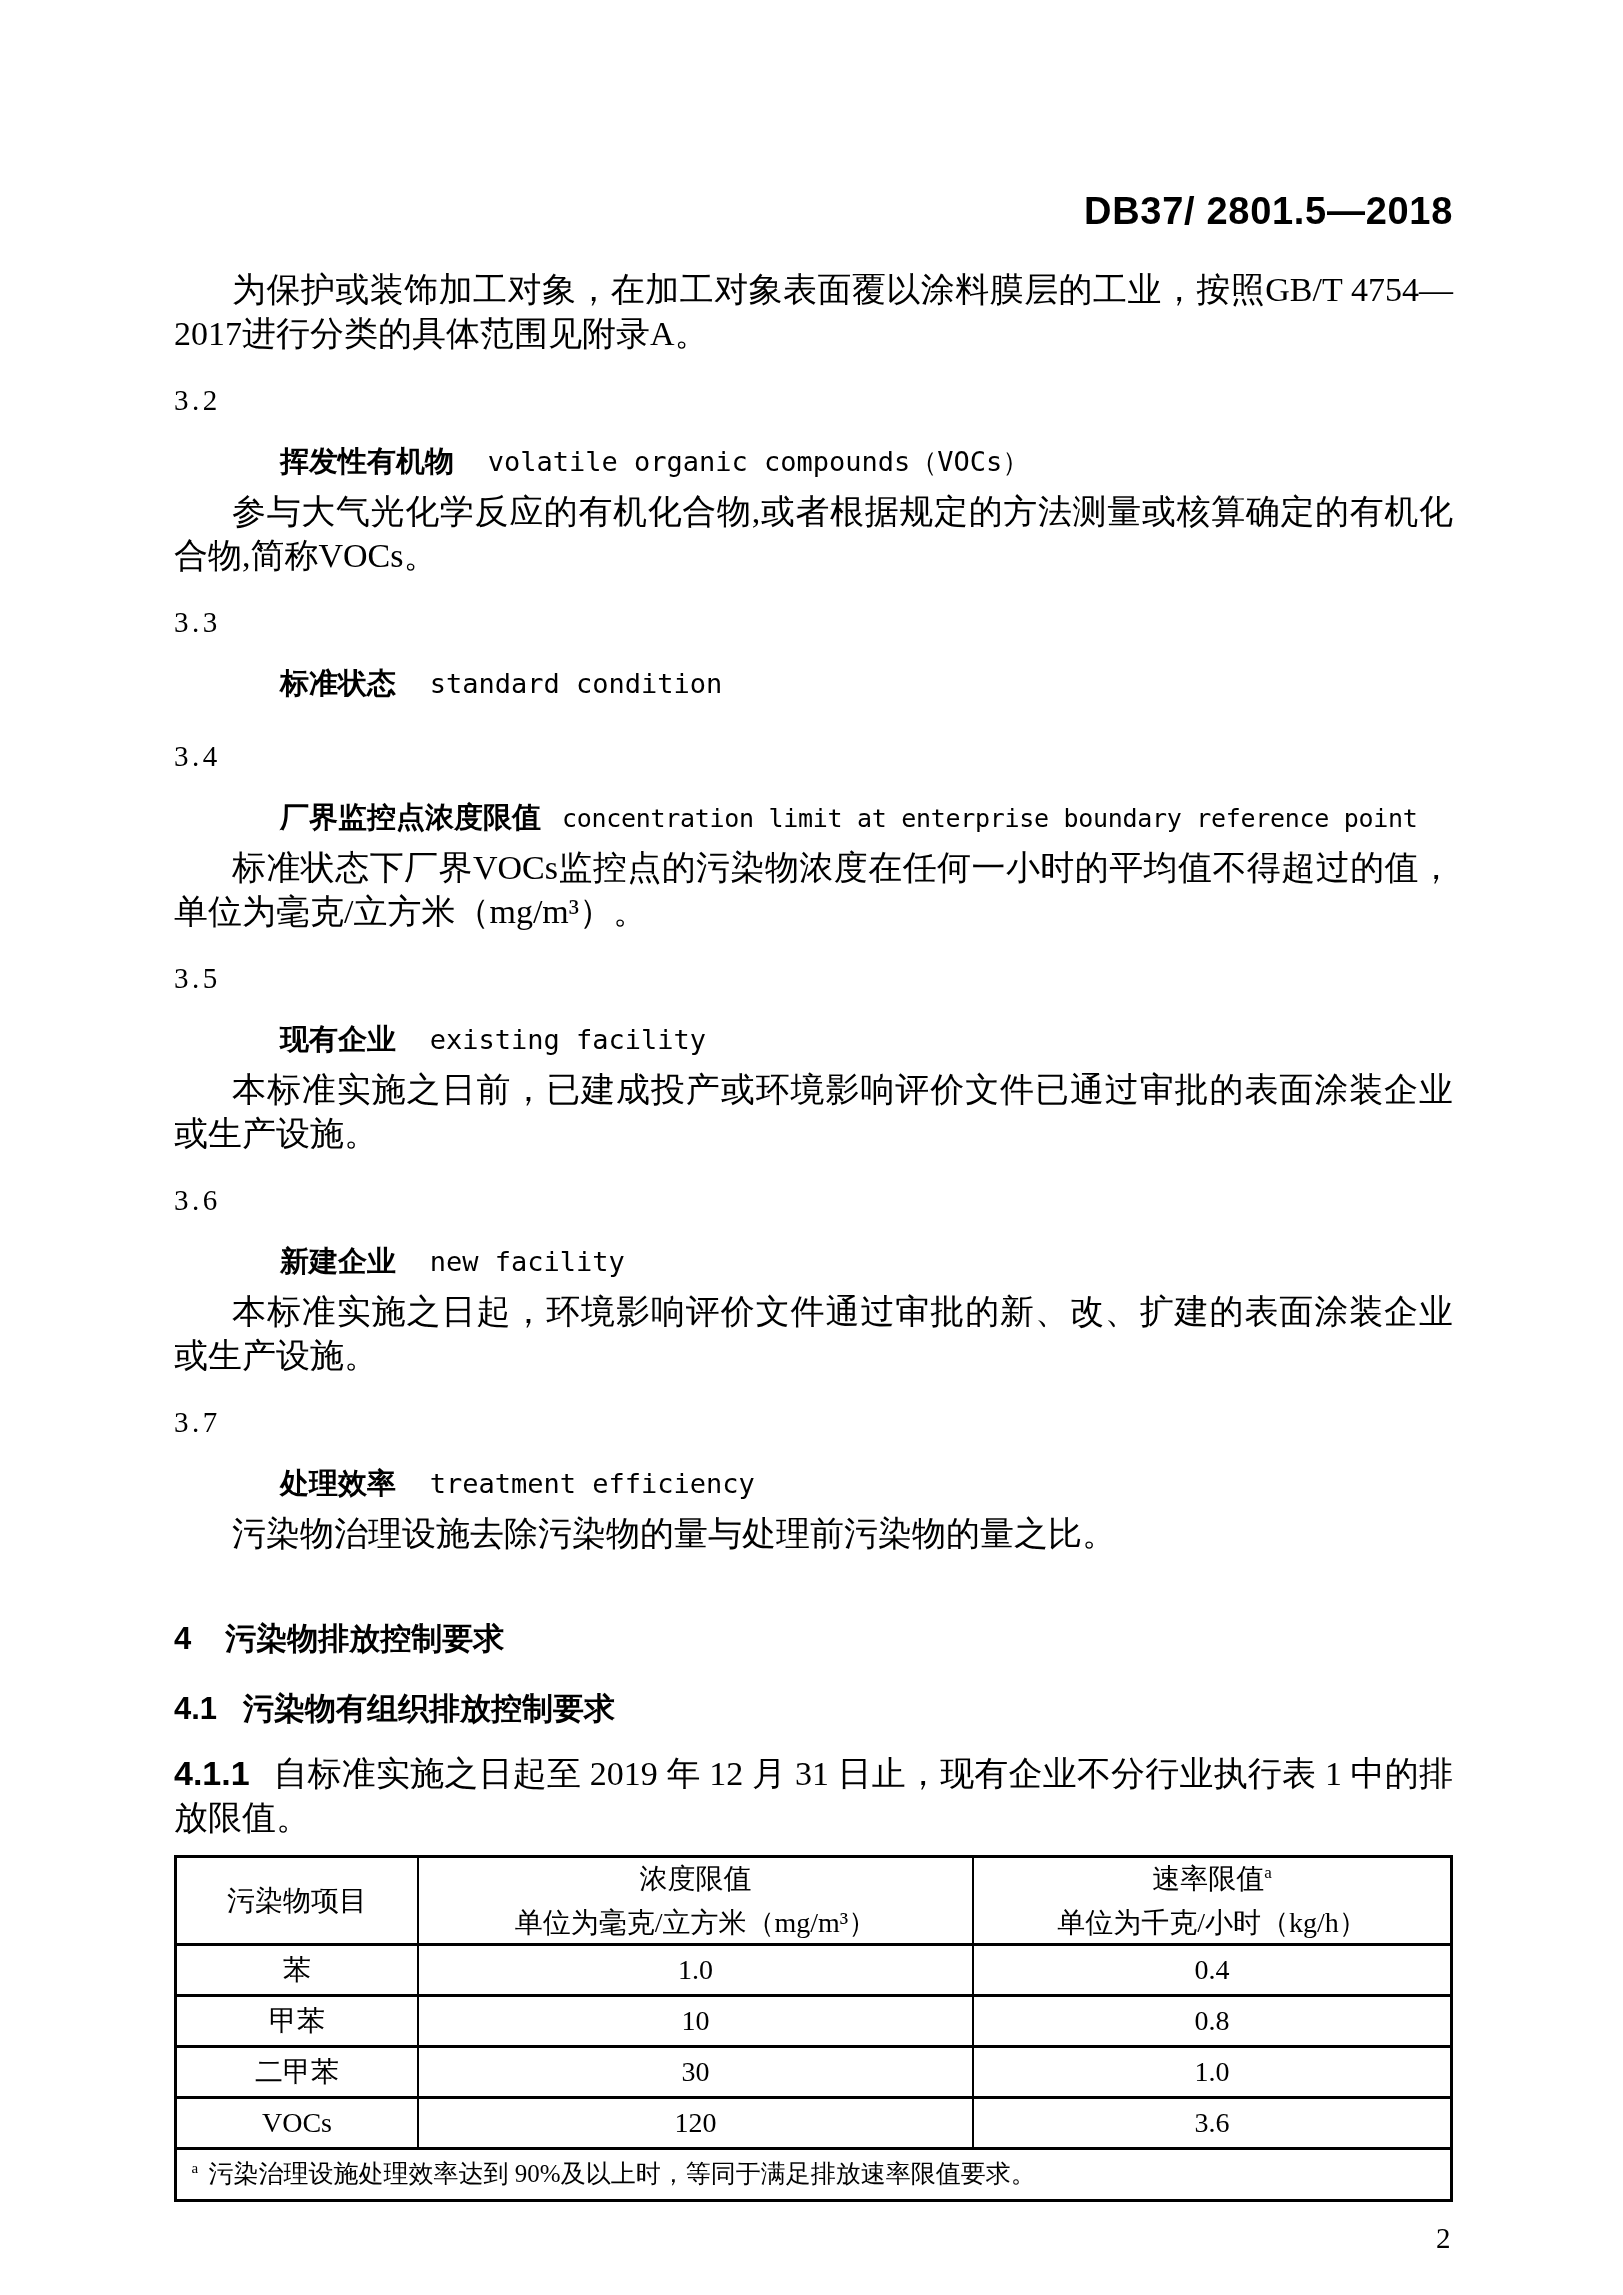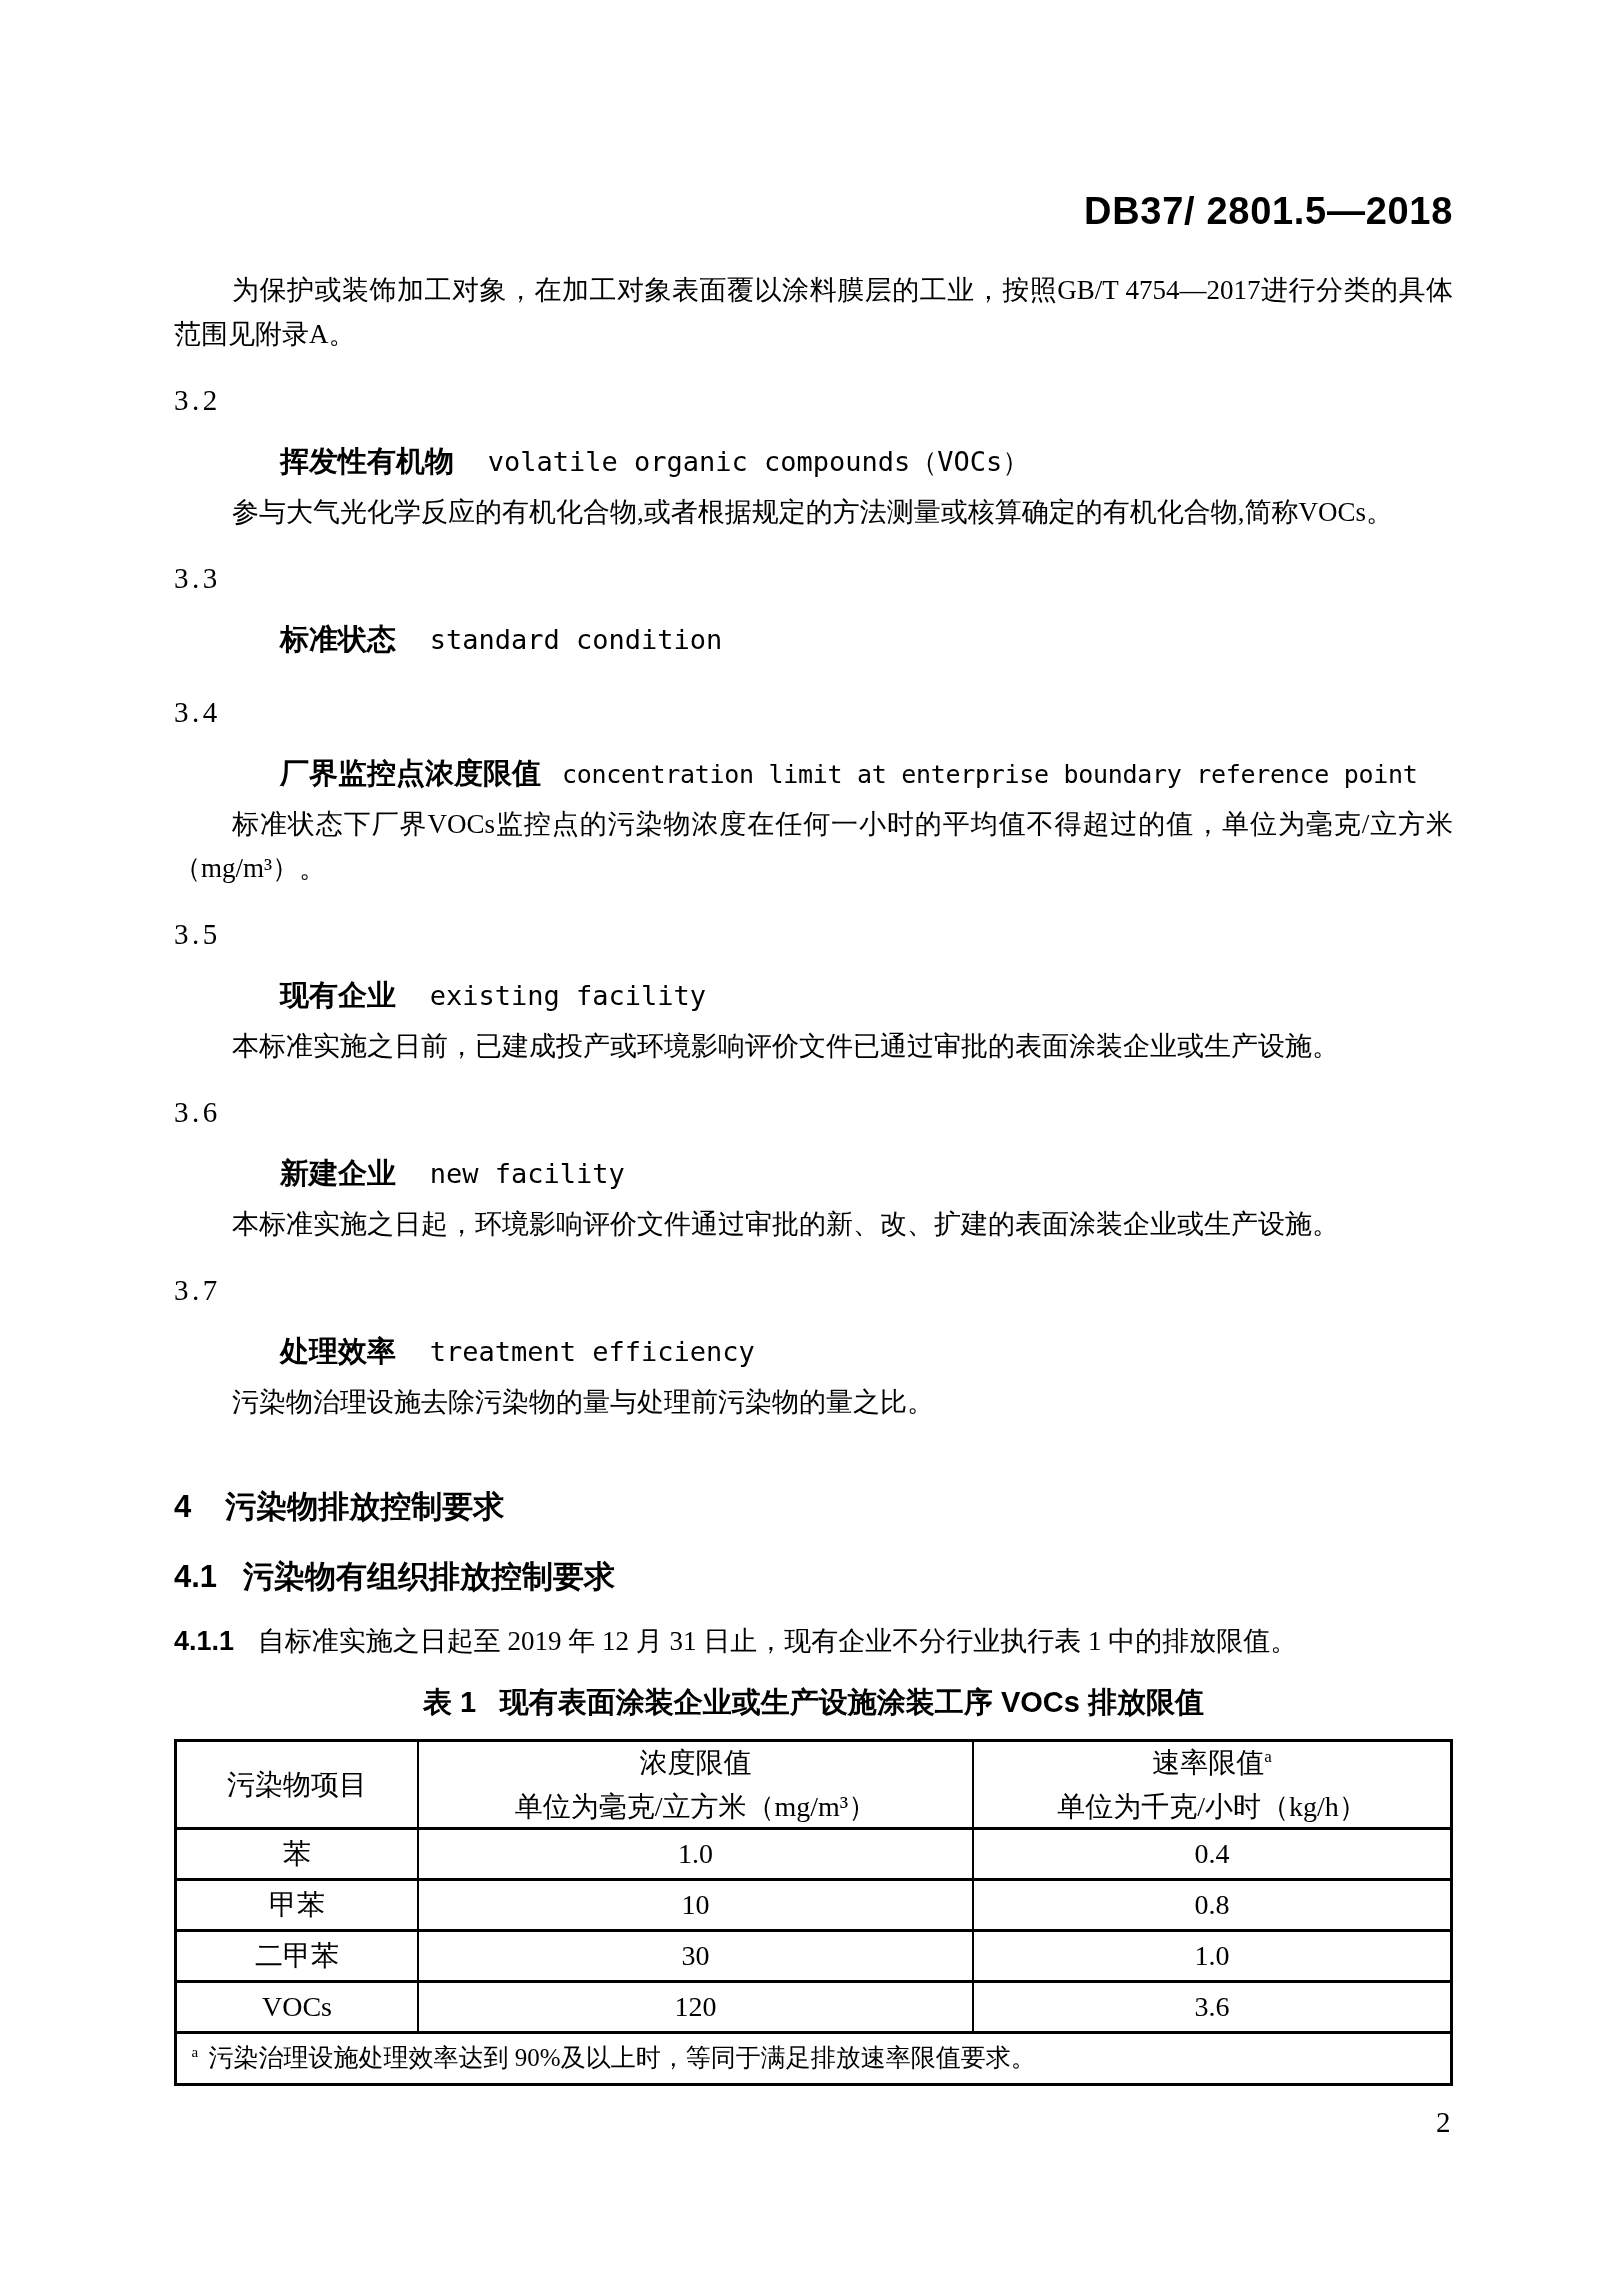--- a/index.html
+++ b/index.html
@@ -19,21 +19,21 @@
   .doc-code {
     text-align: right;
     font-family: "Liberation Sans", "DejaVu Sans", sans-serif;
     font-weight: 600;
     font-size: 38px;
     line-height: 31px;
     letter-spacing: 0.7px;
     margin-bottom: 41px;
   }
   .para {
-    font-size: 27px;
+    font-size: 34px;
     line-height: 44px;
     text-align: justify;
     line-break: strict;
   }
   .indent { text-indent: 58px; }
   .sec-num {
     margin-top: 22px;
     font-size: 29px;
     line-height: 44px;
     letter-spacing: 0.12em;
@@ -185,23 +185,20 @@
   </div>
 
   <div class="h-sub">
     <span class="h-num">4.1</span><span>污染物有组织排放控制要求</span>
   </div>
 
   <p class="para clause">
     <span class="clause-num">4.1.1</span><span>自标准实施之日起至 2019 年 12 月 31 日止，现有企业不分行业执行表 1 中的排放限值。</span>
   </p>
 
-  <div class="tbl-caption">
-    <span class="cap-label">表 1</span><span>现有表面涂装企业或生产设施涂装工序 VOCs 排放限值</span>
-  </div>
 
   <table class="limits">
     <colgroup>
       <col style="width:19%">
       <col style="width:43.5%">
       <col style="width:37.5%">
     </colgroup>
     <tbody>
       <tr>
         <th>

